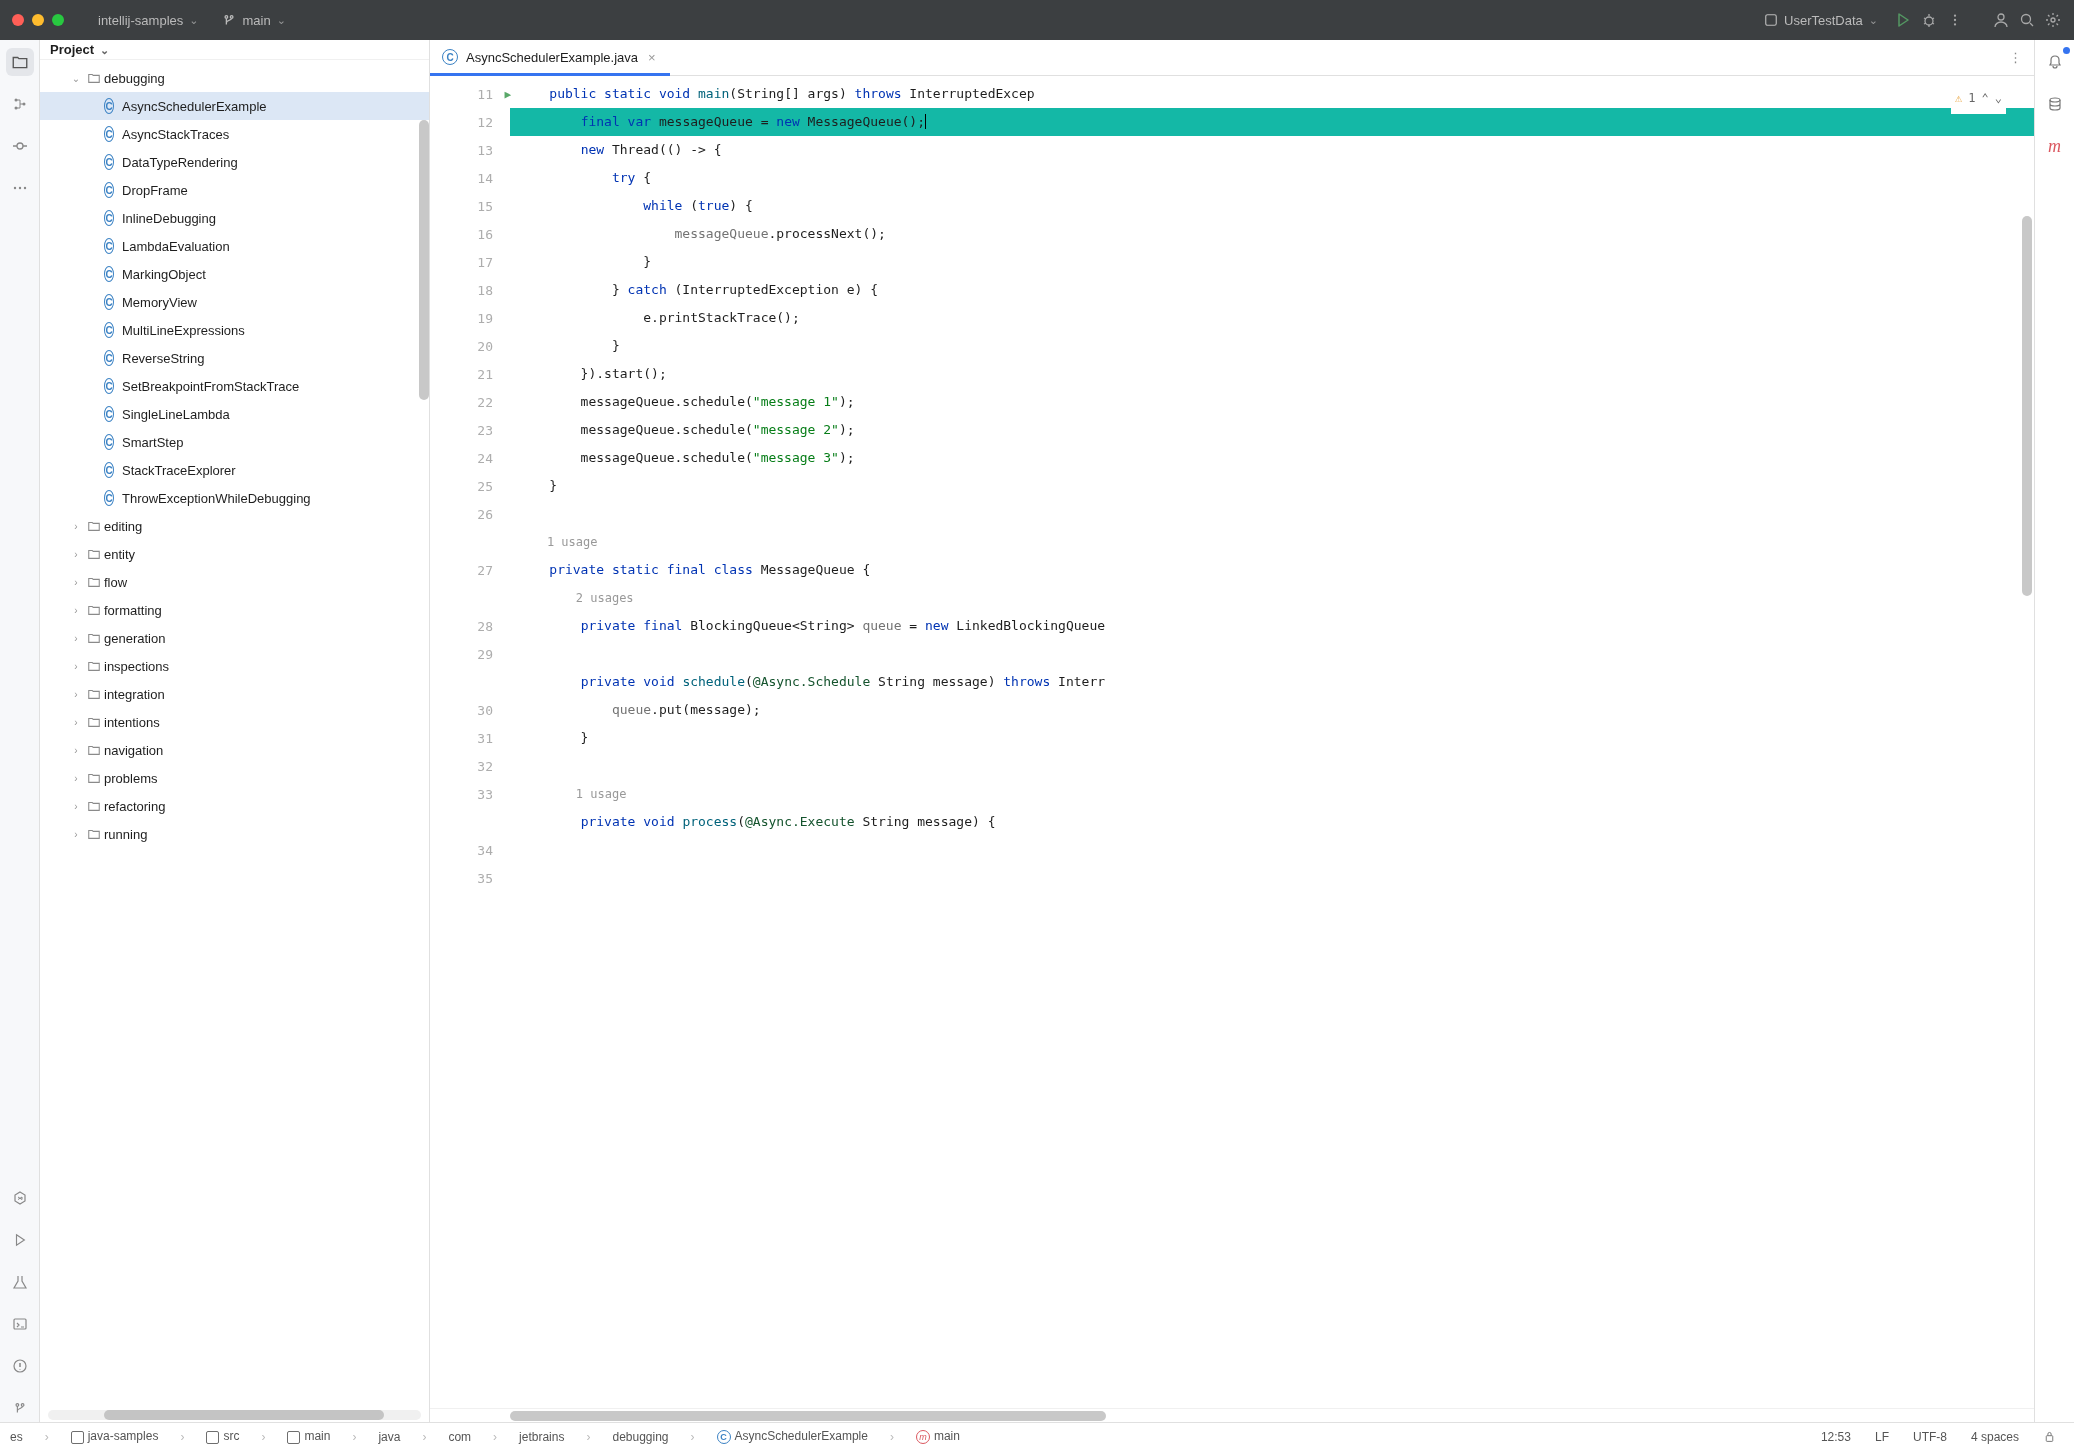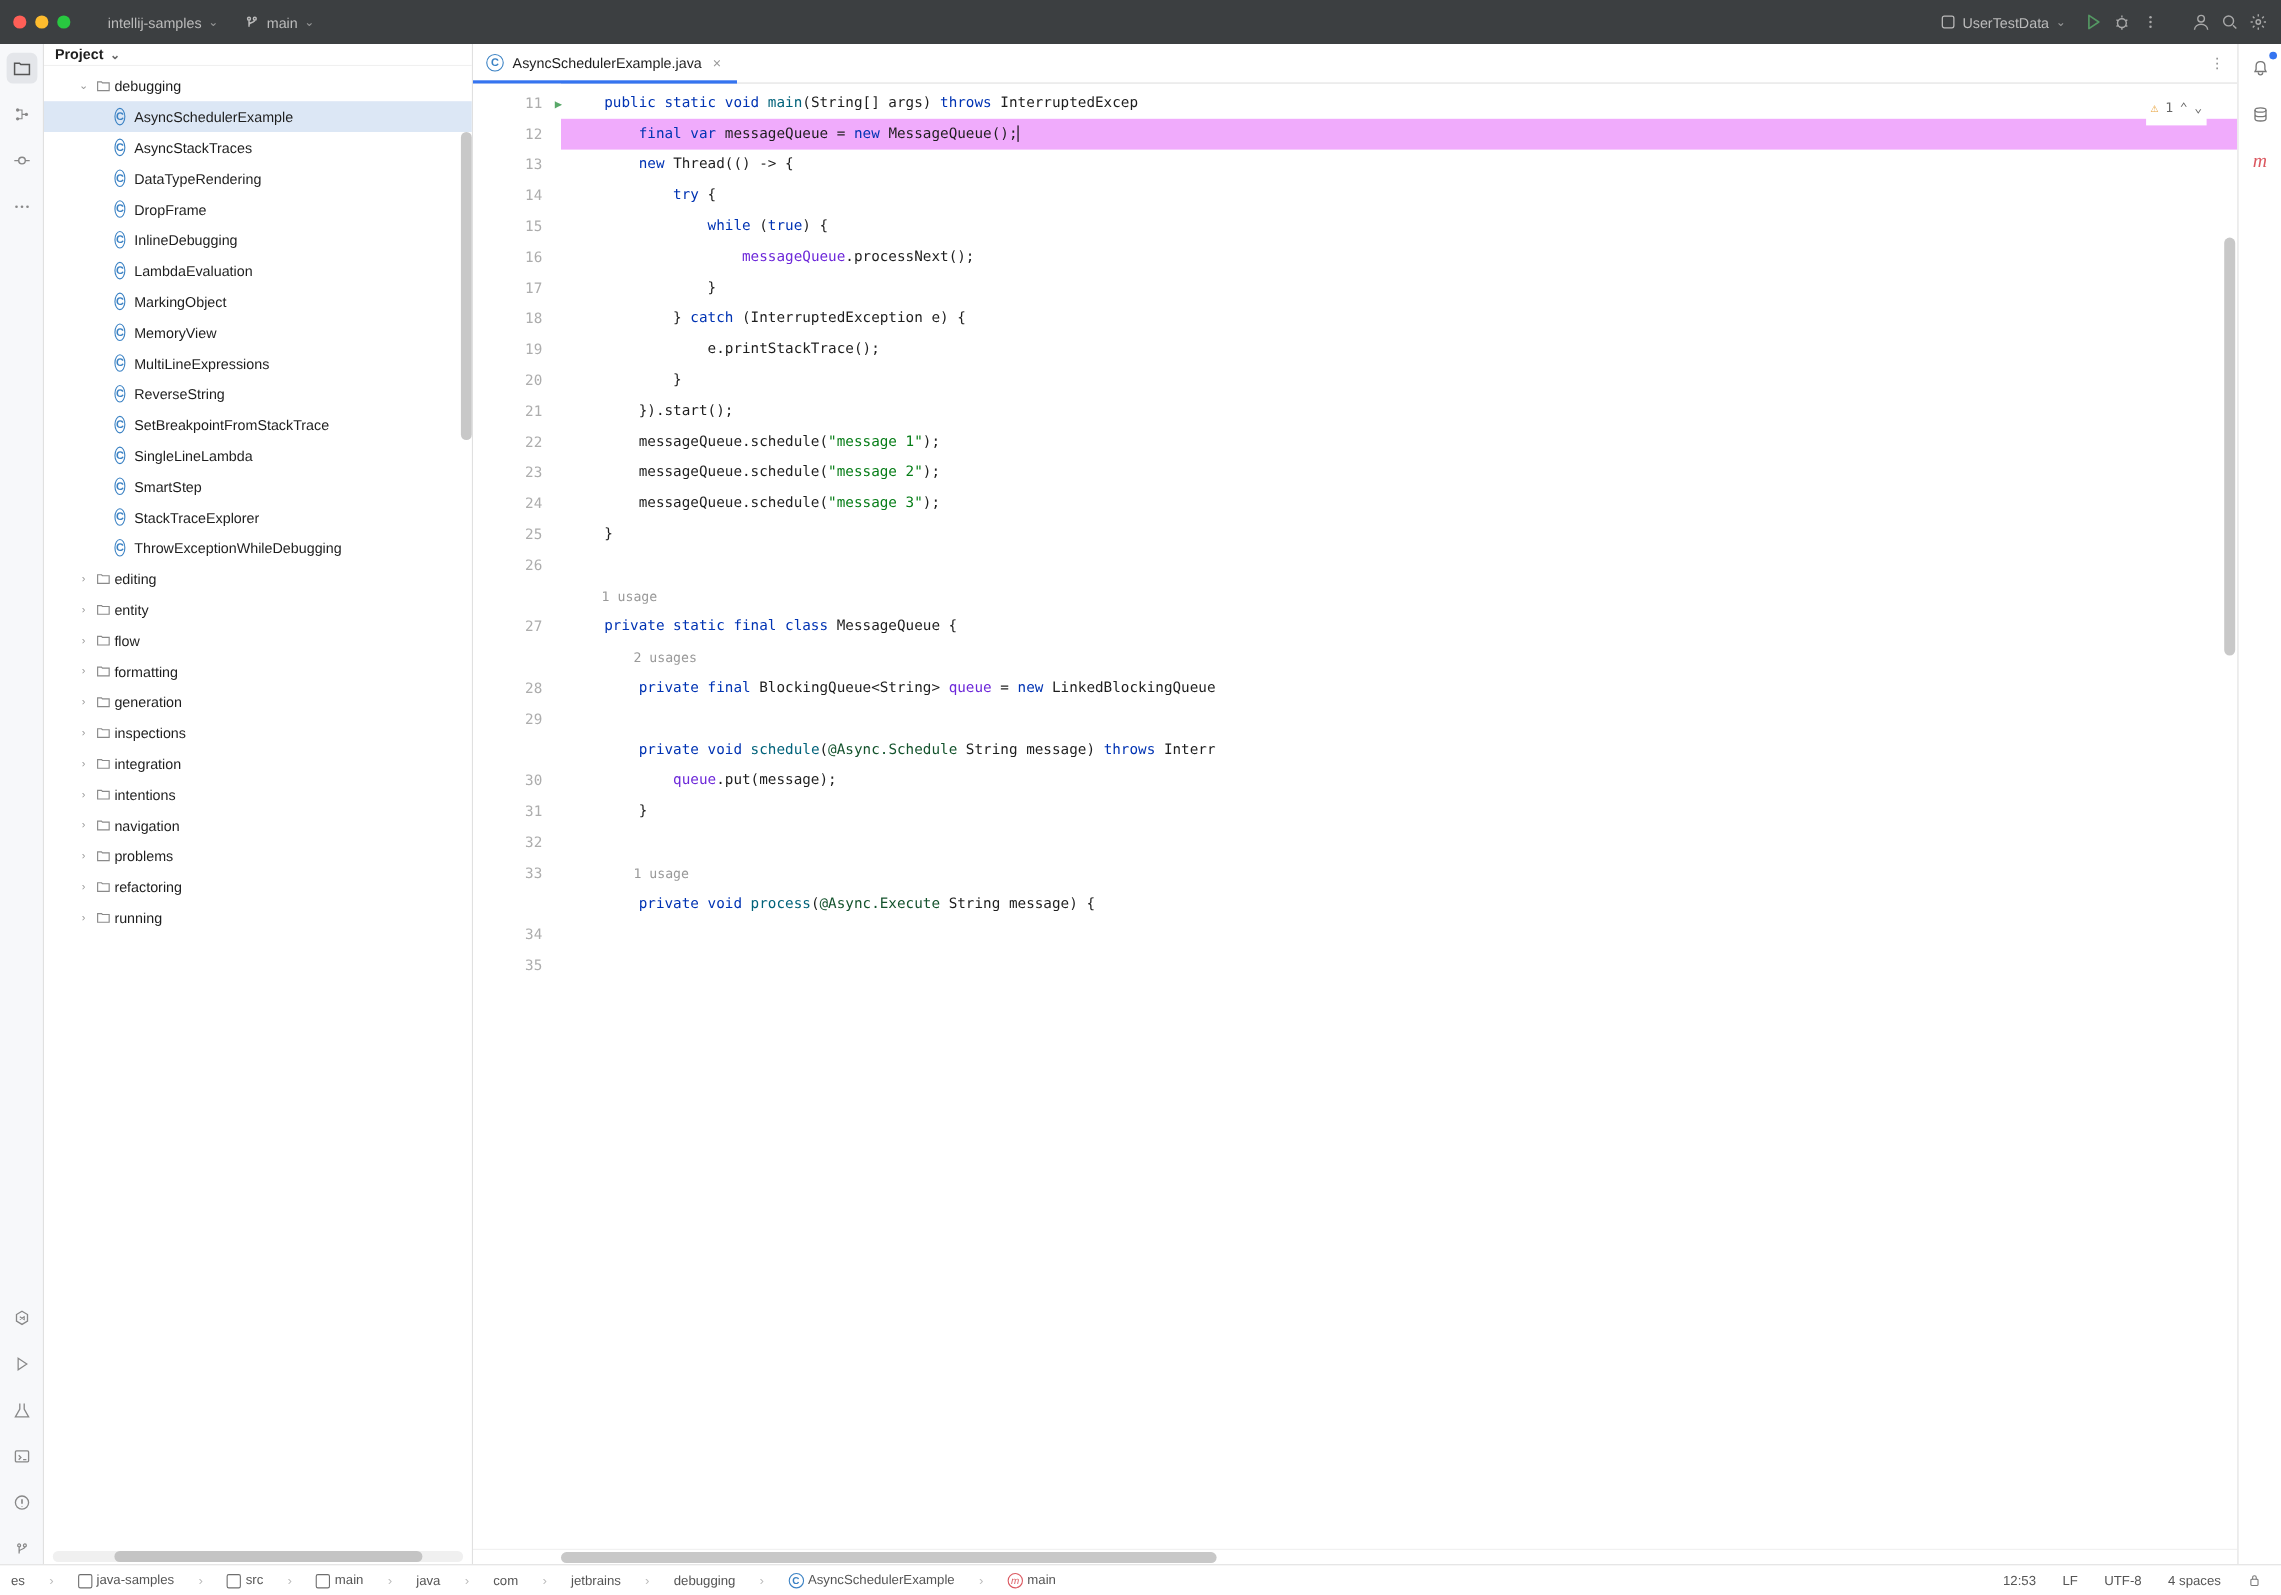--- a/index.html
+++ b/index.html
@@ -38,23 +38,23 @@
 .tab .cls-ico{margin-right:0}
 .tab-x{color:#999;font-size:13px;padding:2px}
 .tab-more{margin-left:auto;padding:0 12px;display:flex;align-items:center;color:#888}
 
 .code-wrap{flex:1;display:flex;overflow:hidden;position:relative}
 .gutter{width:80px;background:#fff;border-right:1px solid transparent;padding-top:4px;flex-shrink:0}
 .gline{height:28px;display:flex;align-items:center;justify-content:flex-end;padding-right:16px;color:#adadad;font-family:Menlo,Consolas,monospace;font-size:13px;position:relative}
 .gline.run::after{content:"▶";position:absolute;right:-2px;color:#59a869;font-size:11px}
 .code-col{flex:1;overflow:auto;padding-top:4px;font-family:Menlo,Consolas,monospace;font-size:13px;line-height:28px;position:relative}
 .code-line{height:28px;white-space:pre;padding-left:8px}
-.code-line.hl{background:#f0abfc}
+.code-line.hl{background:#14b8a6}
 .hint{color:#999;font-style:normal;font-size:12px}
-.kw{color:#0033b3}.str{color:#067d17}.fn{color:#00627a}.ann{color:#14532d}.fld{color:#6d28d9}
+.kw{color:#0033b3}.str{color:#067d17}.fn{color:#00627a}.ann{color:#14532d}.fld{color:#737373}
 .caret{border-left:1px solid #000;animation:blink 1s infinite}
 @keyframes blink{50%{opacity:0}}
 
 .insp-overlay{position:absolute;top:6px;right:28px;display:flex;align-items:center;gap:6px;background:#fff;padding:2px 4px;font-size:12px;color:#666}
 .warn-ico{color:#e8a33d}
 
 .right-rail{width:40px;background:#fff;border-left:1px solid #e0e0e0;display:flex;flex-direction:column;align-items:center;padding-top:8px;gap:14px;color:#777}
 .right-rail .nb{position:relative}
 .right-rail .nb::after{content:"";position:absolute;top:-1px;right:-1px;width:7px;height:7px;border-radius:50%;background:#3574f0}
 

